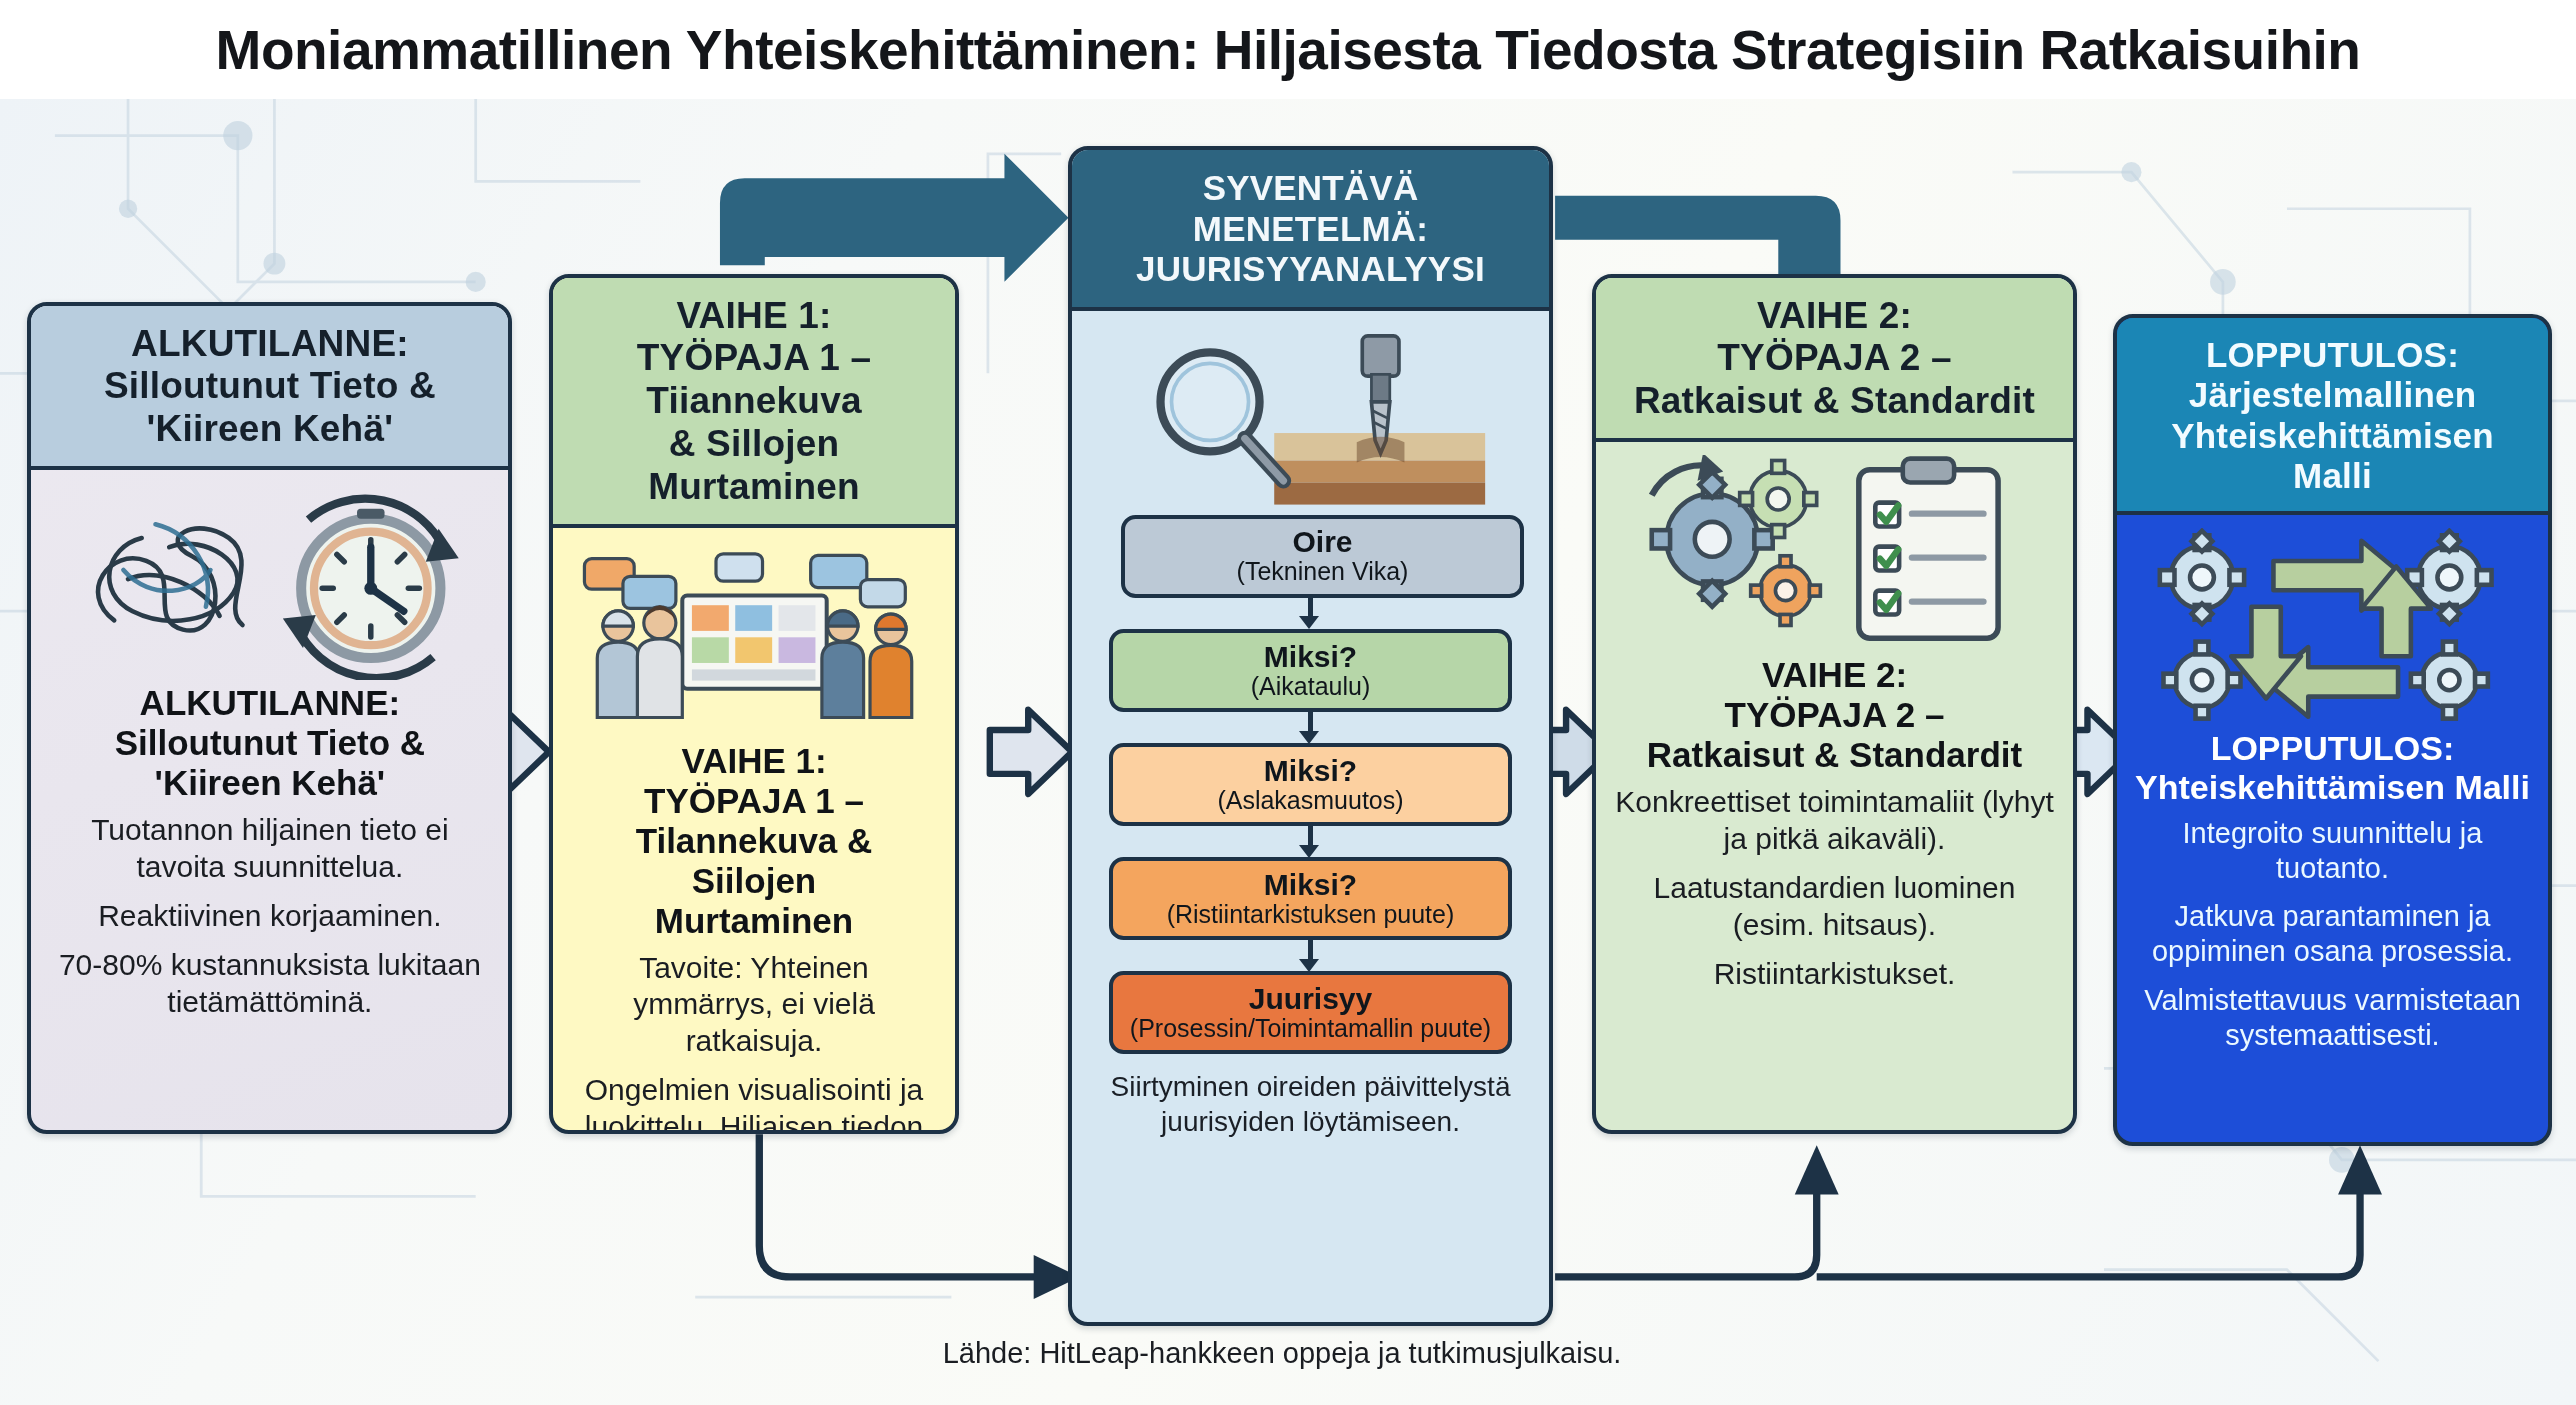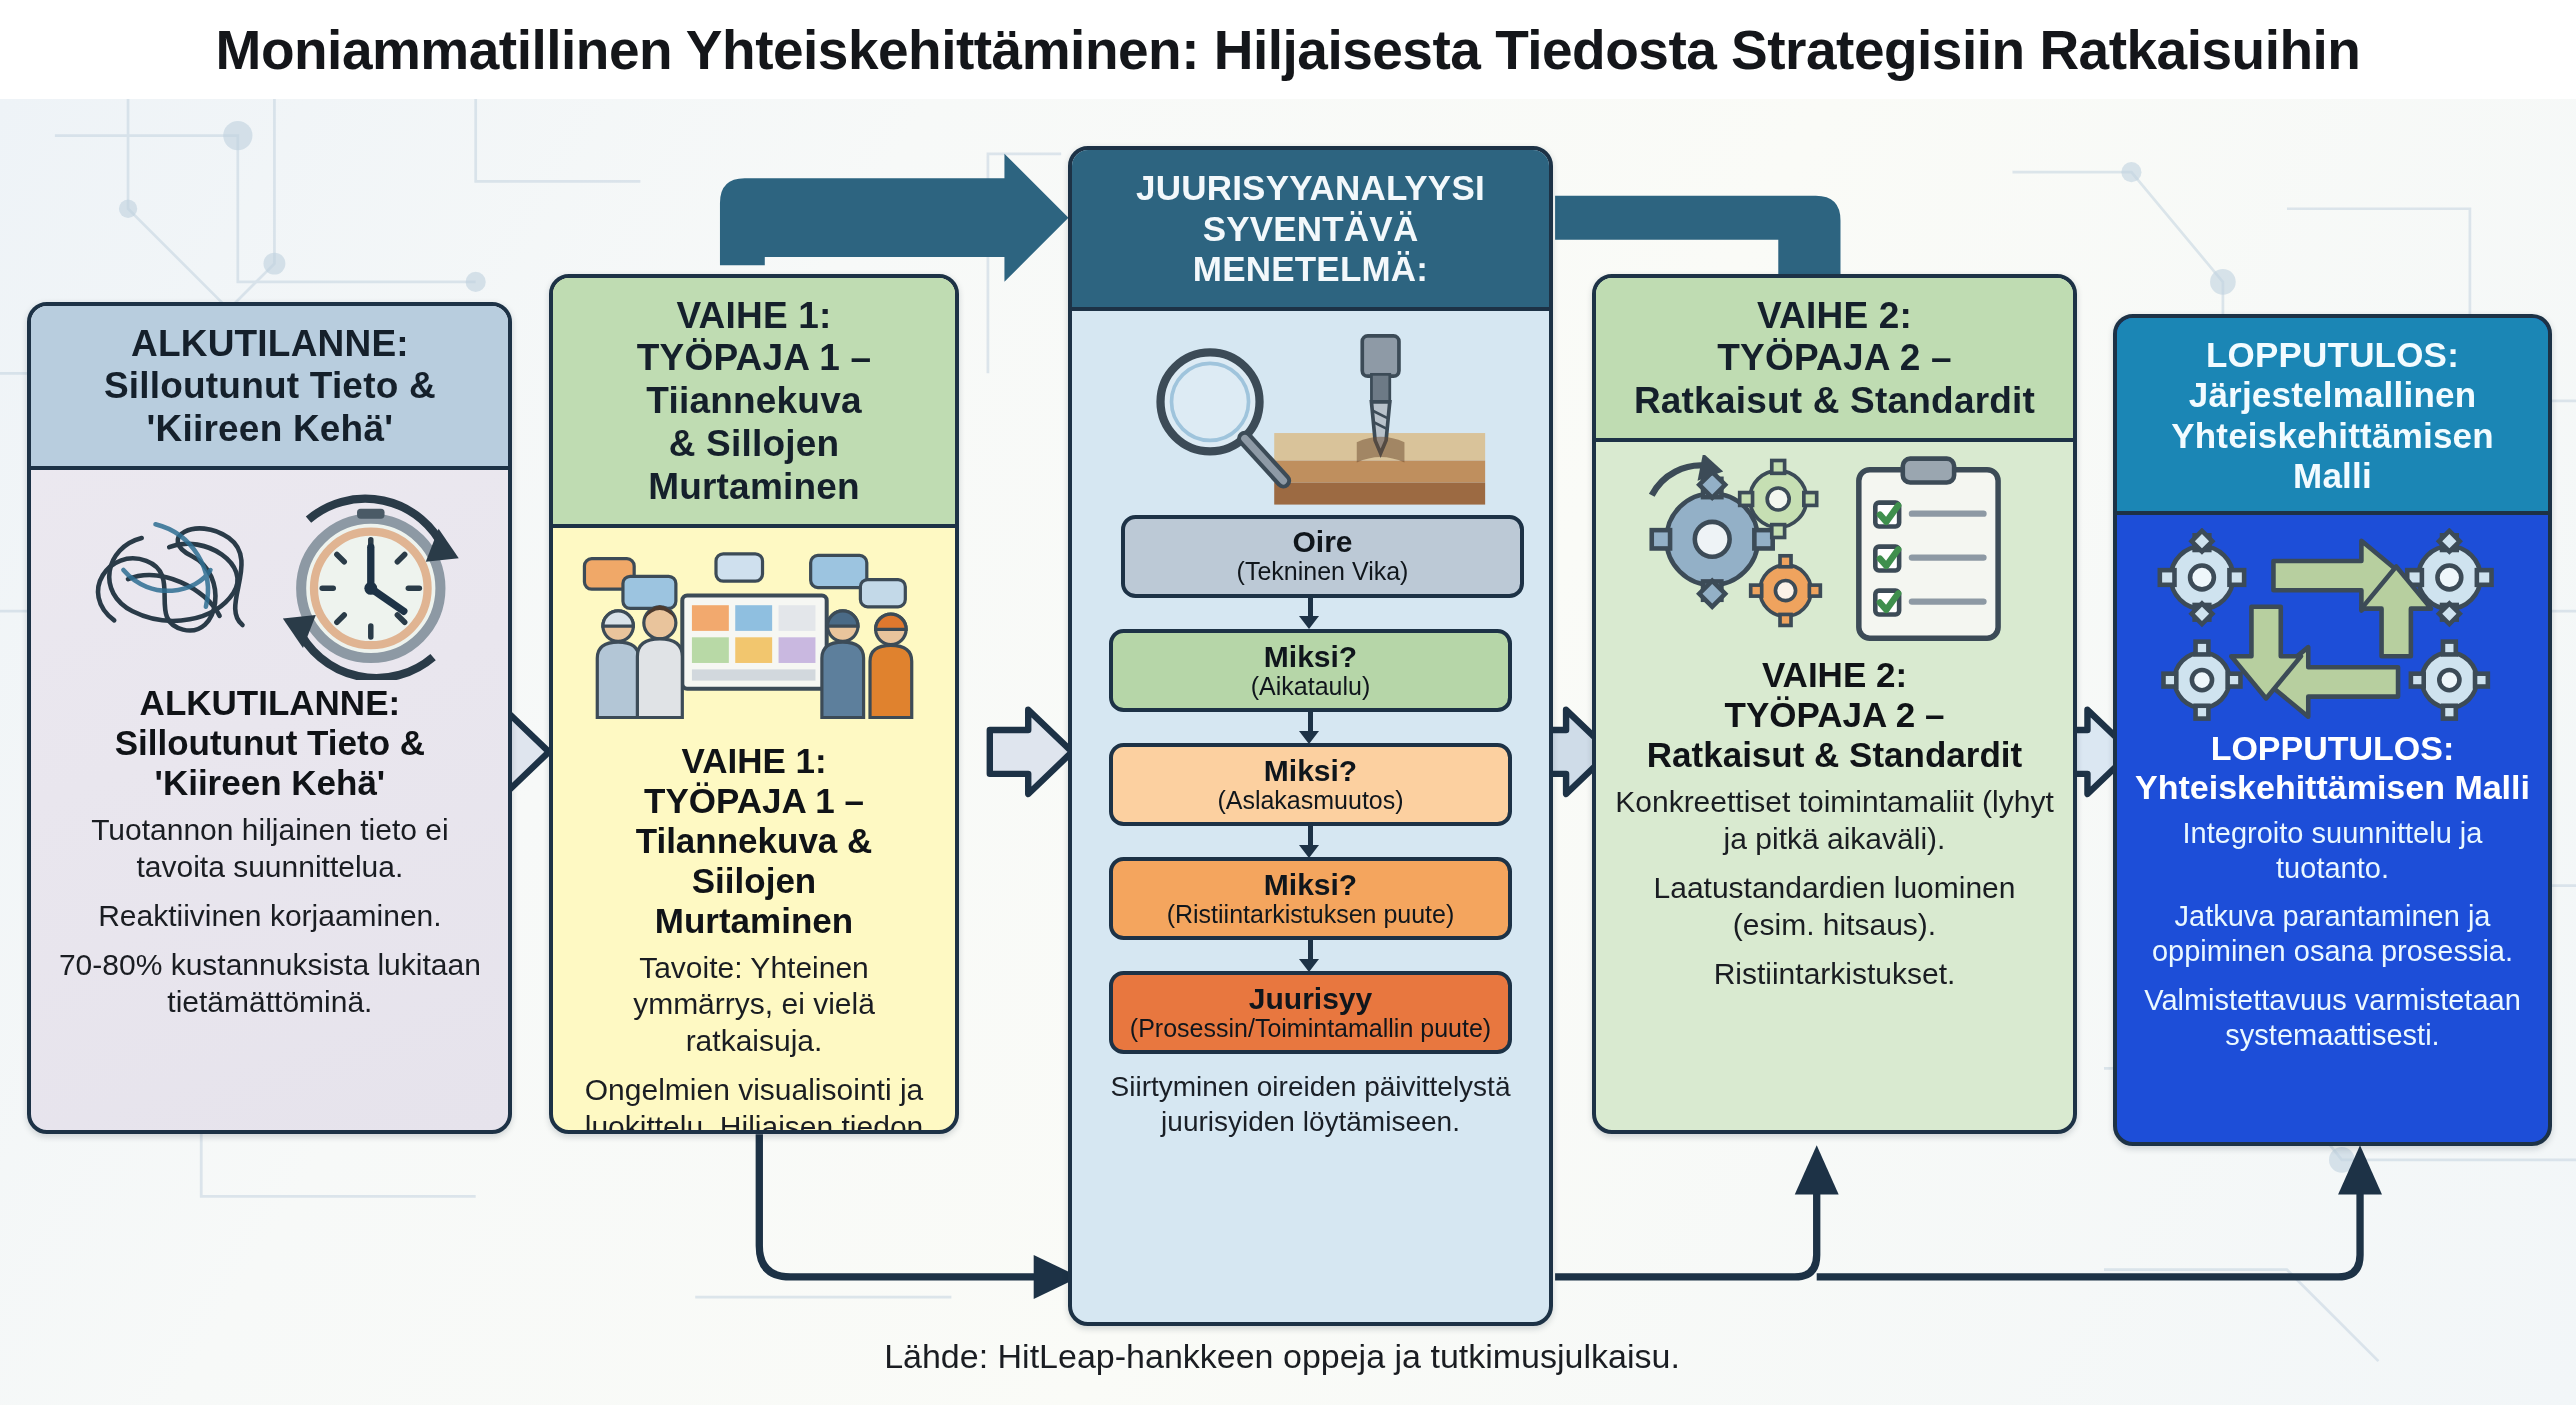--- a/index.html
+++ b/index.html
@@ -140,21 +140,21 @@
   }
 
   #card3-footnote {
     font-size: 28px; color: #1a1f26; line-height: 1.22;
     margin-top: 16px; text-align: center;
   }
 
   
   #footer {
     position: absolute; left: 0; top: 1337px; width: 2564px;
-    text-align: center; font-size: 34px; color: #1a1d22; font-weight: 500;
+    text-align: center; font-size: 29px; color: #1a1d22; font-weight: 500;
     z-index: 30;
   }
 </style>
 </head>
 <body>
 
 <div id="stage">
 
   <div id="bg-canvas">
     <svg viewBox="0 0 2816 1428" preserveAspectRatio="none" aria-hidden="true">
@@ -346,22 +346,22 @@
         <div>Tilannekuva &amp; Siilojen</div>
         <div>Murtaminen</div>
       </div>
       <p>Tavoite: Yhteinen ymmärrys, ei vielä ratkaisuja.</p>
       <p>Ongelmien visualisointi ja luokittelu. Hiljaisen tiedon esiin nostaminen (Sosiaalistaminen).</p>
     </div>
   </div>
 
   <div class="card" id="card3">
     <div class="card-head">
+      <div>SYVENTÄVÄ MENETELMÄ:</div>
       <div>JUURISYYANALYYSI</div>
-      <div>SYVENTÄVÄ MENETELMÄ:</div>
     </div>
     <div class="card-body">
       <div class="illus" style="height:188px">
         <svg viewBox="0 0 460 205" aria-hidden="true">
           <rect x="190" y="120" width="230" height="30" fill="#d9c39a"></rect>
           <rect x="190" y="150" width="230" height="24" fill="#bf8f5e"></rect>
           <rect x="190" y="174" width="230" height="24" fill="#9c6a42"></rect>
           <g>
             <rect x="286" y="14" width="40" height="44" rx="6" fill="#8e9aa6" stroke="#3c4b57" stroke-width="4"></rect>
             <rect x="296" y="56" width="20" height="30" fill="#6d7a86" stroke="#3c4b57" stroke-width="3"></rect>

